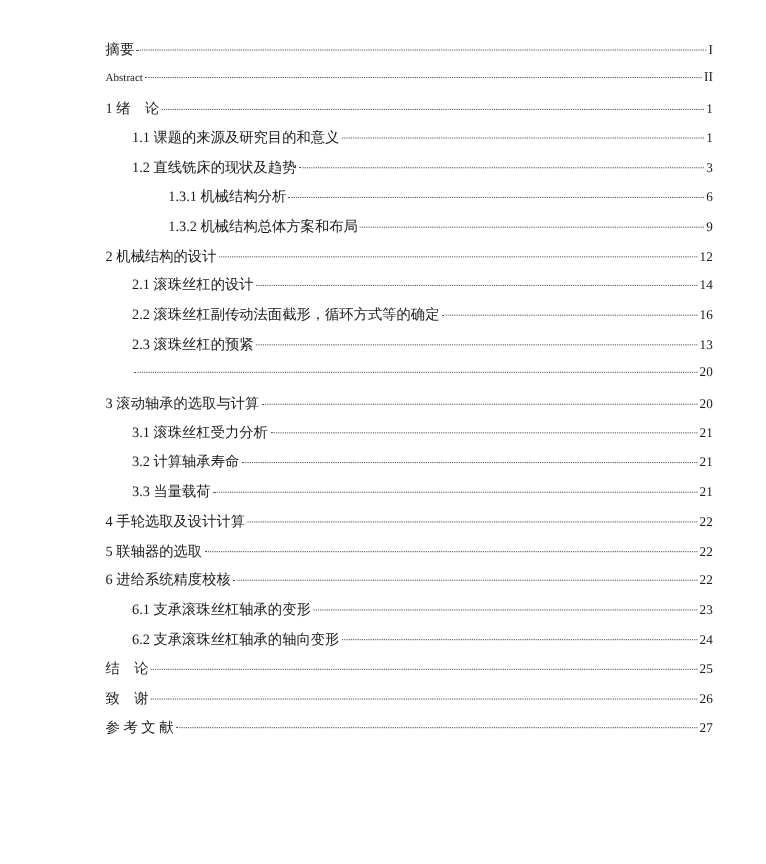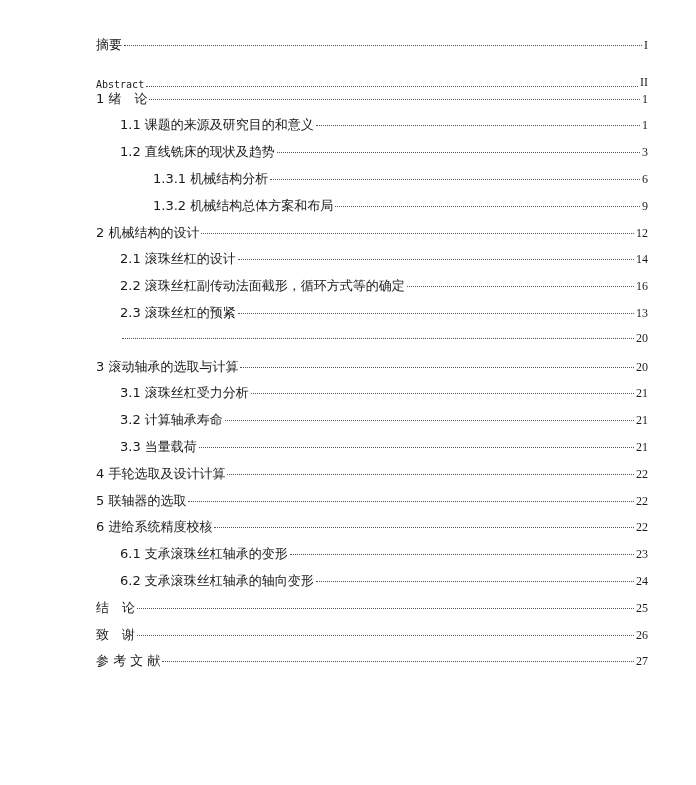--- a/index.html
+++ b/index.html
@@ -1,21 +1,21 @@
 <!DOCTYPE html>
 <html><head>
 <meta charset="utf-8">
 <style>
   html, body { margin: 0; padding: 0; background: #ffffff; }
   body { width: 696px; height: 785px; position: relative; overflow: hidden;
          font-family: "DejaVu Sans", "Liberation Sans", sans-serif; color: #1a1a1a; }
   .toc { position: absolute; left: 96px; top: 36px; width: 552px; }
   .row { display: flex; align-items: baseline; height: 26.8px; font-size: 13px; white-space: nowrap; }
-  .row.small { font-size: 10px; font-family: "DejaVu Sans Mono", "Liberation Mono", monospace; align-items: flex-end; }
-  .row .label { flex: 0 0 auto; }
+  .row.small { font-size: 10px; font-family: "DejaVu Sans Mono", "Liberation Mono", monospace; }
+  .row .label { flex: 0 0 auto; font-family: Liberation Serif, serif; }
   .row .leader { flex: 1 1 auto; border-bottom: 1px dotted #555; margin: 0 2px; transform: translateY(-3px); min-width: 10px; }
   .row .page { flex: 0 0 auto; font-family: "Liberation Serif", "DejaVu Serif", serif; font-size: 12px; }
   .lvl1 { padding-left: 0; }
   .lvl2 { padding-left: 24px; }
   .lvl3 { padding-left: 57px; }
 </style>
 </head>
 <body>
 
 <div class="toc">

